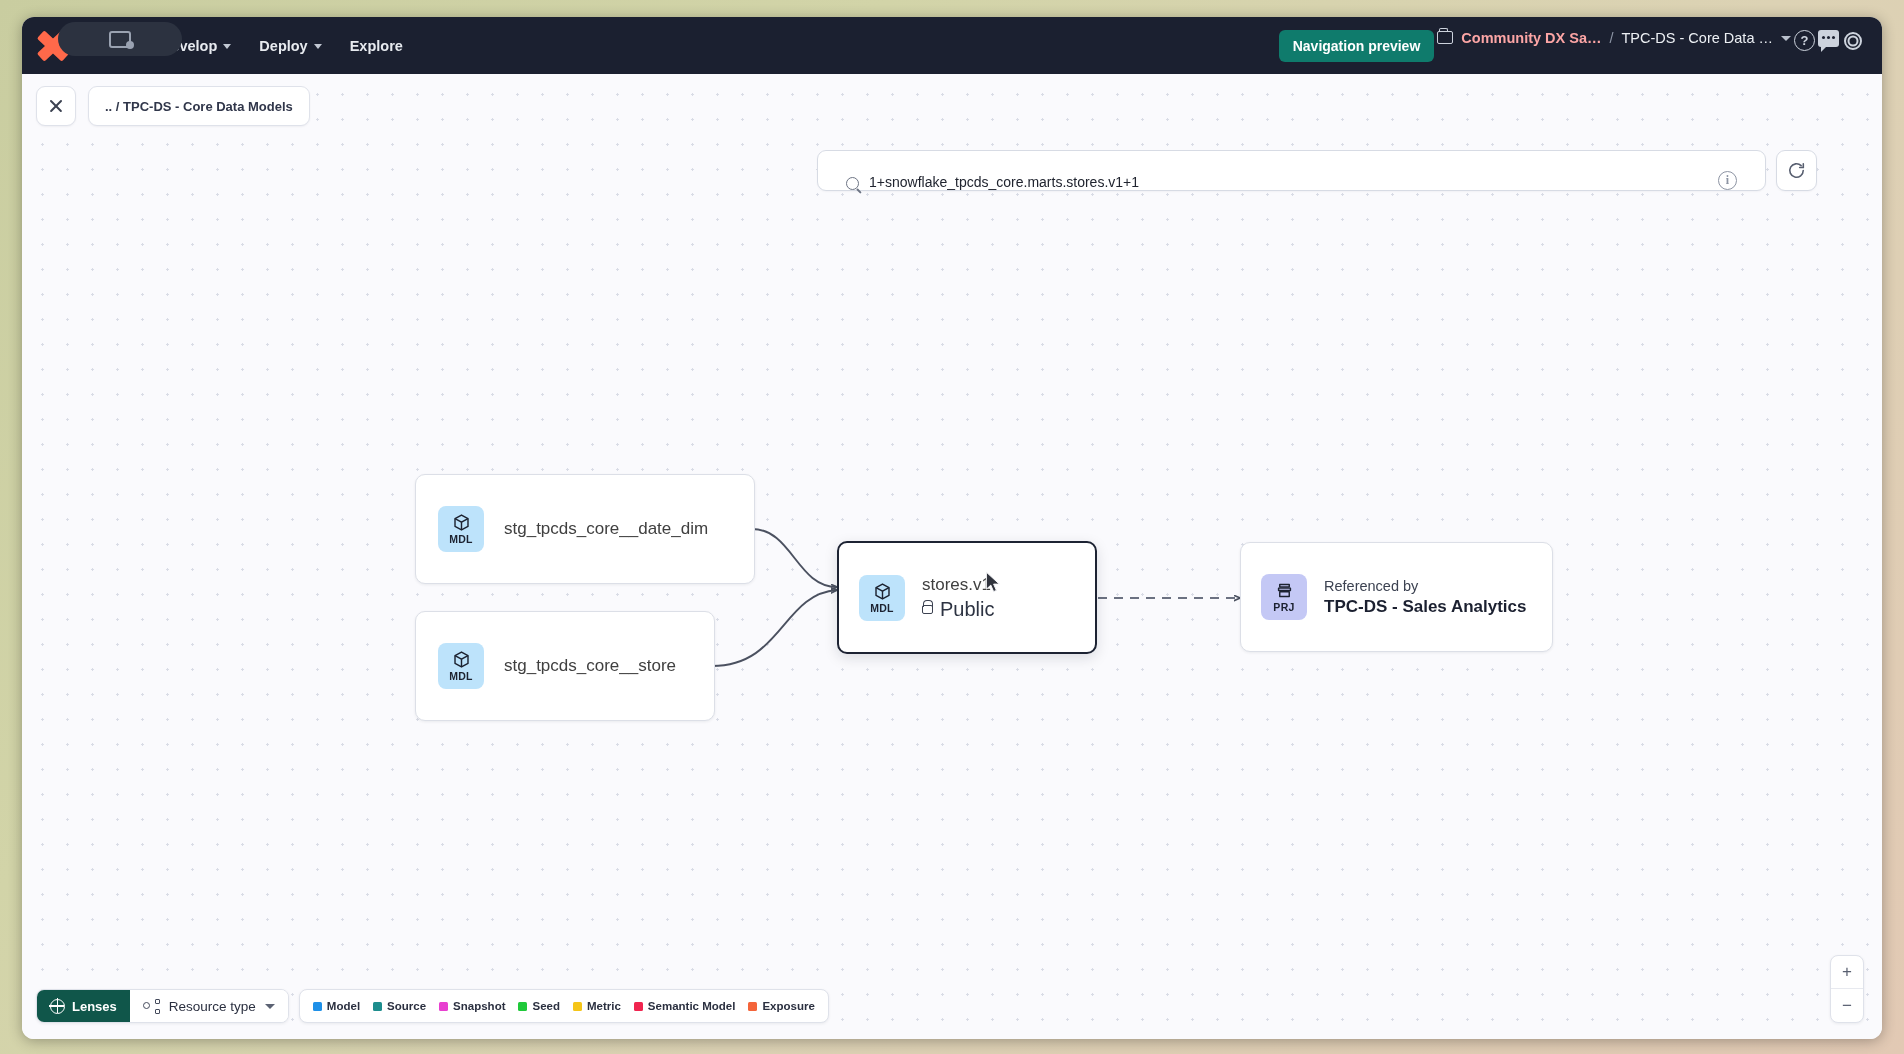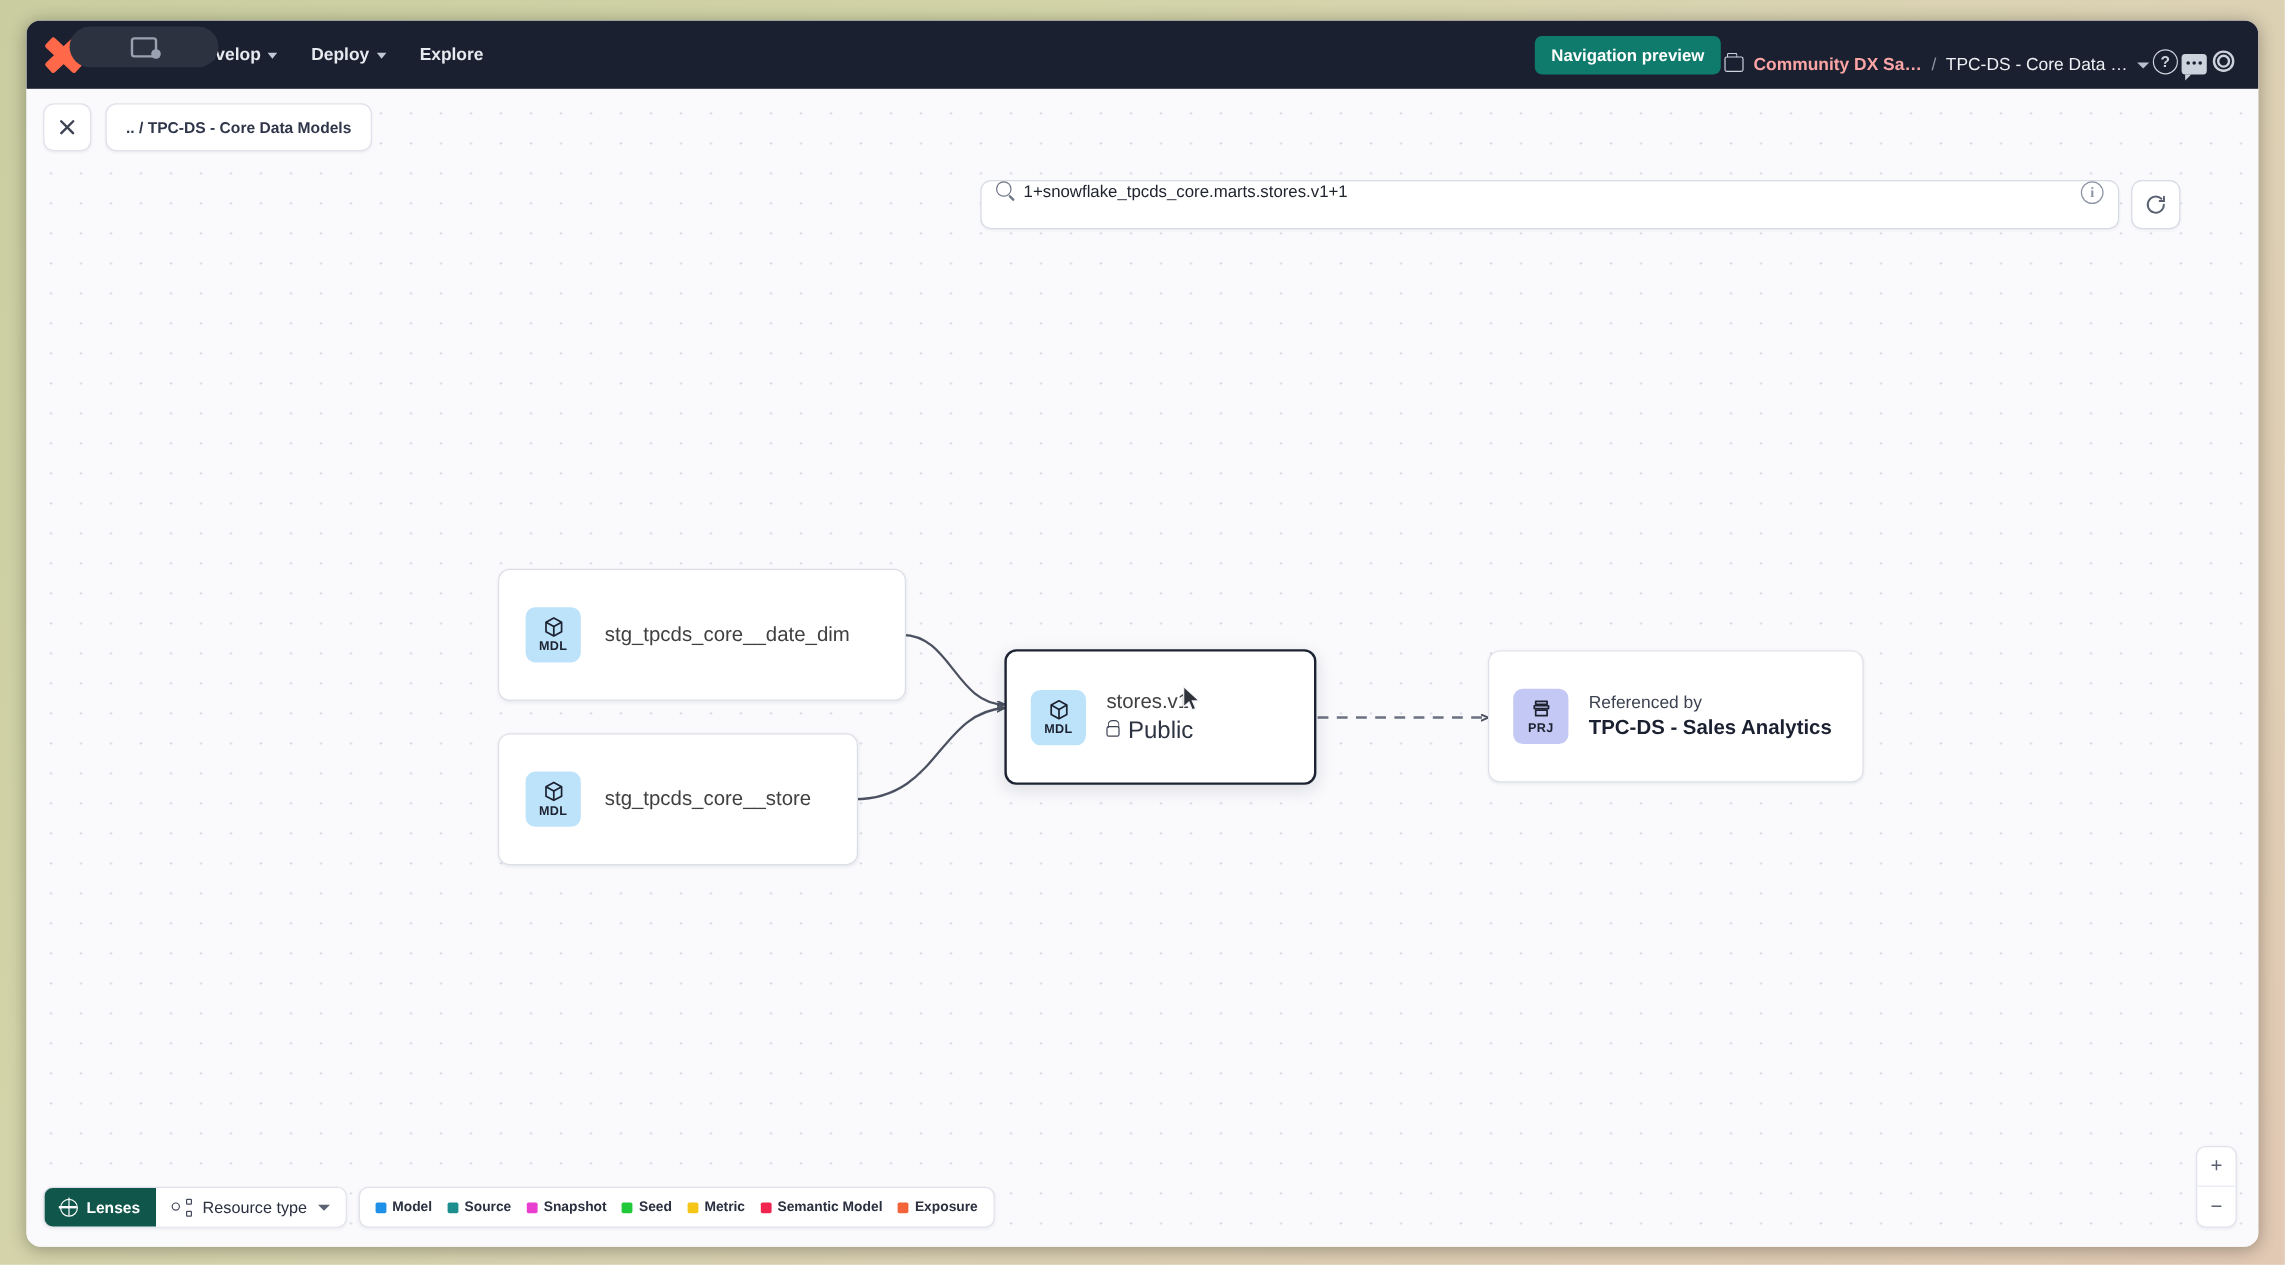--- a/index.html
+++ b/index.html
@@ -62,21 +62,21 @@
   .brand-logo .b1{ transform: translate(-50%,-50%) rotate(43deg); }
   .brand-logo .b2{ transform: translate(-50%,-50%) rotate(-43deg); }
   .brand-name { font-size: 26px; font-weight: 700; letter-spacing:-.5px; color:#fff;}
   .nav-items { display:flex; align-items:center; margin-left: 32px; gap: 4px;}
   .nav-item {
     display:flex; align-items:center; gap:6px;
     font-size: 14.5px; font-weight: 600; color:#e7eaef;
     padding: 8px 12px; border-radius:6px; cursor:pointer;
   }
   .caret { width:0;height:0;border-left:4.5px solid transparent;border-right:4.5px solid transparent;border-top:5px solid #c2c8d3; margin-top:2px;}
-  .nav-right{ margin-left:auto; display:flex; align-items:flex-end; gap:3px; margin-right:18px;}
+  .nav-right{ margin-left:auto; display:flex; align-items:flex-start; gap:3px; margin-right:18px;}
   #nav-preview-badge{
     background:#0f7b6c; color:#fff; font-size:14px; font-weight:600;
     padding: 8px 14px; border-radius:6px; cursor:pointer;
   }
   .crumbs { display:flex; align-items:center; gap:8px; font-size:14.5px; }
   .crumb-folder{
     width:16px;height:13px;border:1.7px solid #cdd3dd;border-radius:2px;position:relative;
   }
   .crumb-folder:before{content:"";position:absolute;left:1px;top:-4px;width:7px;height:3px;border:1.7px solid #cdd3dd;border-bottom:none;border-radius:2px 2px 0 0;}
   .crumb-a{ color:#fca5a5; font-weight:700; cursor:pointer;}
@@ -138,21 +138,21 @@
     box-shadow:0 1px 2px rgba(16,24,40,.05);
   }
   #search-wrap{
     position:absolute; left:795px; top:76px;
     width:1000px; height:41px;
     display:flex; align-items:center; gap:10px;
   }
   #search-box{
     flex:1; height:41px; background:#fff;
     border:1px solid #d7dbe4; border-radius:9px;
-    display:flex; align-items:flex-start; padding:0 12px; gap:10px;
+    display:flex; align-items:flex-end; padding:0 28px; gap:10px;
     box-shadow:0 1px 2px rgba(16,24,40,.04);
   }
   .mag{
     width:13px;height:13px;border:1.8px solid #6d7484;border-radius:50%;
     position:relative; flex:none;
   }
   .mag:after{content:"";position:absolute;right:-4px;bottom:-3px;width:6px;height:1.8px;background:#6d7484;transform:rotate(45deg);border-radius:2px;}
   #search-input{
     border:none; outline:none; flex:1;
     font-family:"Liberation Sans",sans-serif;

